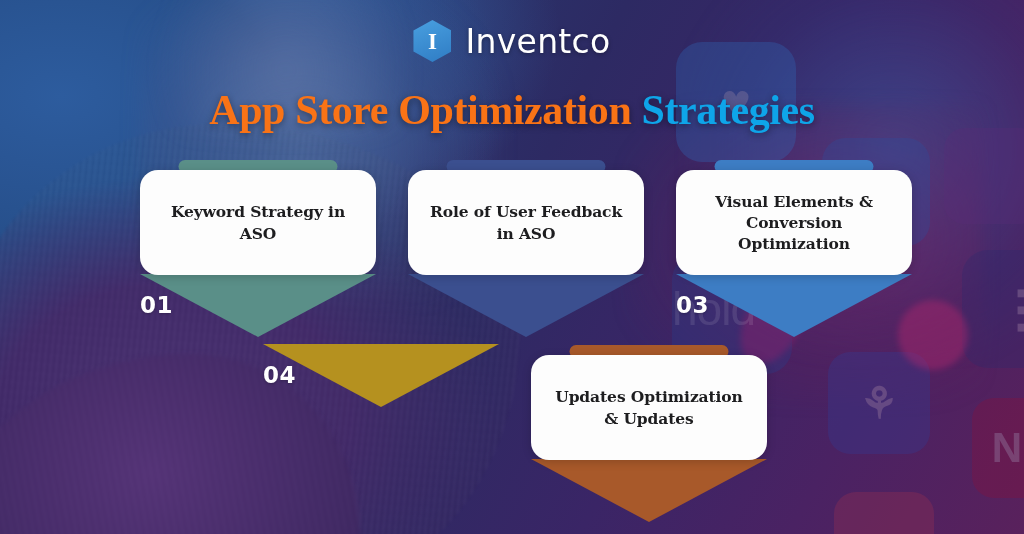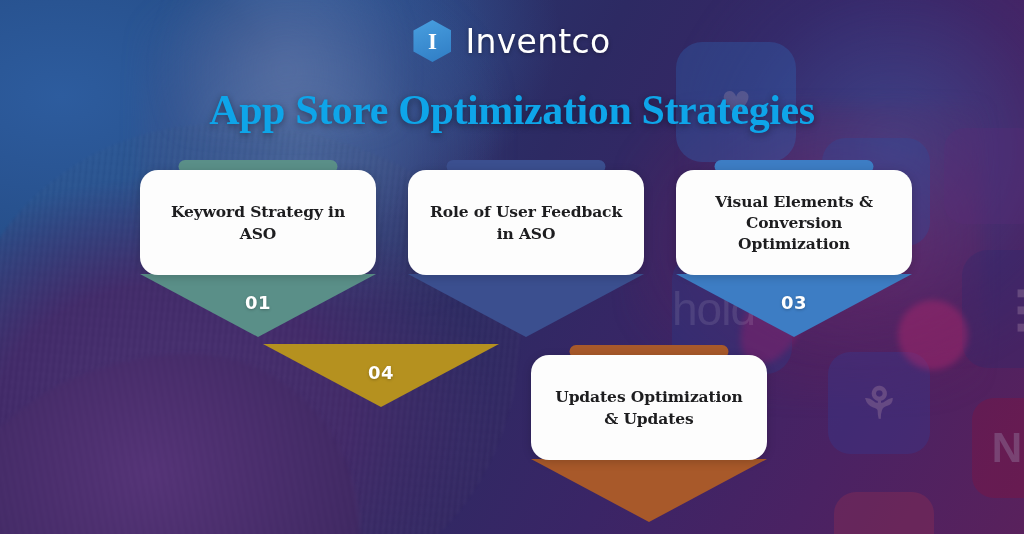--- a/index.html
+++ b/index.html
@@ -154,21 +154,21 @@
     top: 86px;
     left: 0; right: 0;
     text-align: center;
     font-family: "Liberation Serif", "DejaVu Serif", serif;
     font-weight: bold;
     font-size: 42px;
     letter-spacing: -0.4px;
     z-index: 6;
     text-shadow: 0 2px 7px rgba(0,0,0,0.42);
   }
-  .headline .part-white { color: #0ea5e9; }
+  .headline .part-white { color: #f97316; }
   .headline .part-accent { color: #0ea5e9; }
 
   
   .cards-row {
     position: absolute;
     display: flex;
     z-index: 5;
   }
   #row-top {
     top: 160px;
@@ -226,25 +226,24 @@
     width: 236px;
     height: 63px;
     clip-path: polygon(0% 0%, 100% 0%, 50% 100%);
     z-index: 1;
     margin-top: -1px;
   }
   .card-number {
     position: absolute;
     top: 18px;
     left: 0; right: 0;
-    text-align: center;
     color: #ffffff;
     font-family: "DejaVu Sans", "Liberation Sans", sans-serif;
     font-weight: bold;
-    font-size: 18px;
+    font-size: 23px;
     letter-spacing: 0.5px;
     z-index: 3;
     text-shadow: 0 1px 3px rgba(0,0,0,0.25);
   }
   .chev-wrap { position: relative; }
 </style>
 </head>
 <body>
 
 <div id="infographic">

